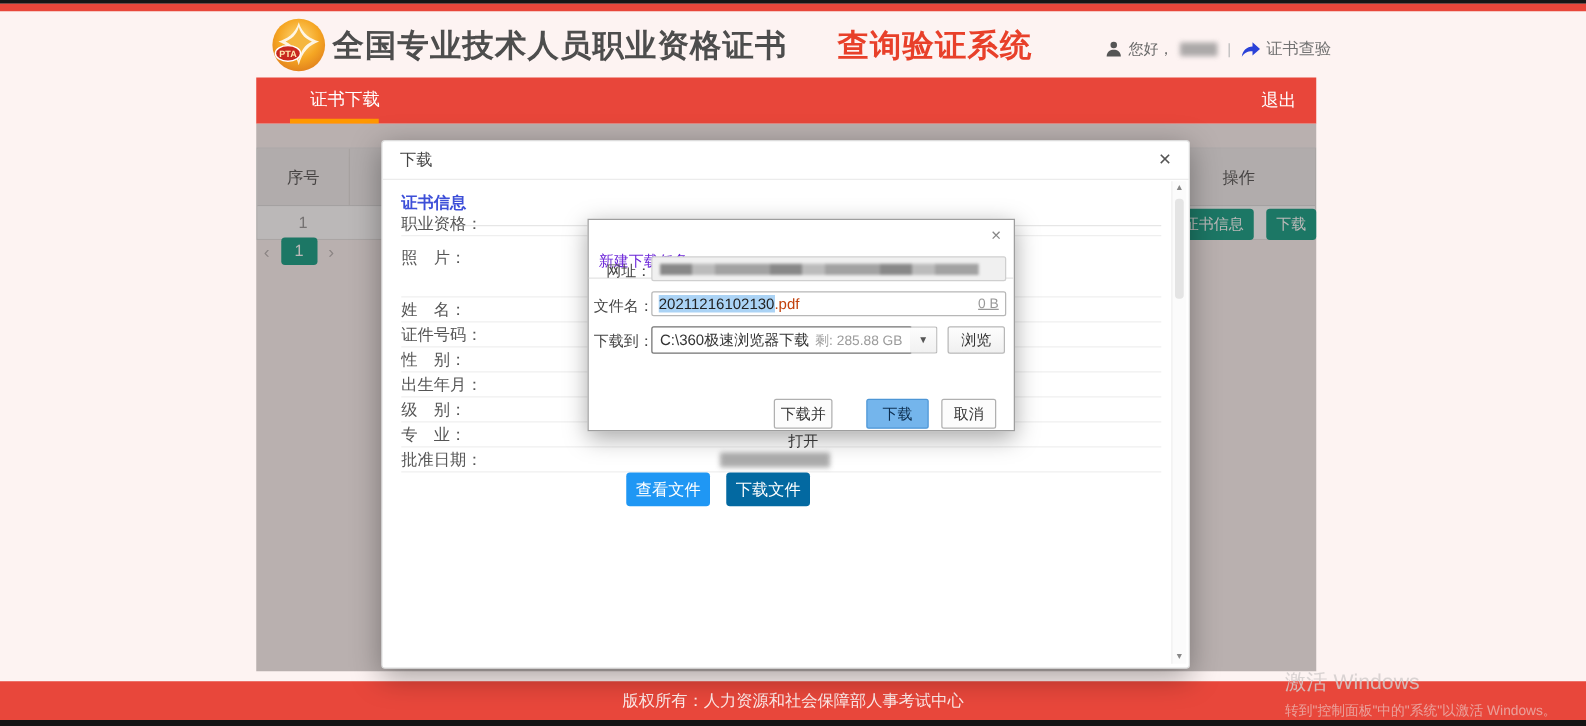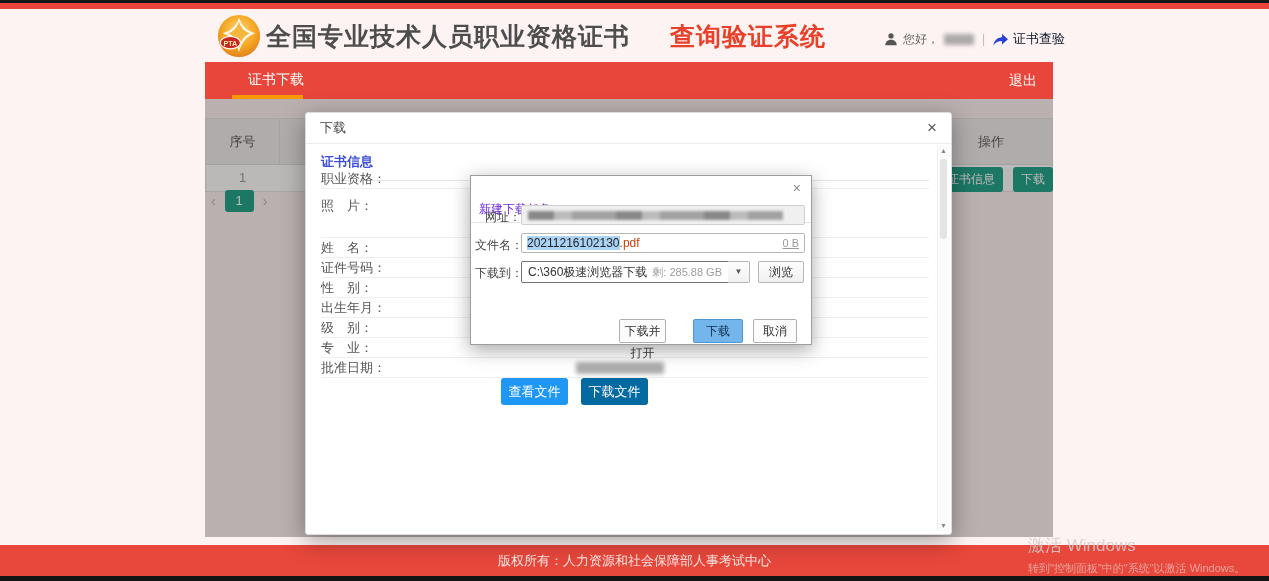--- a/index.html
+++ b/index.html
@@ -8,21 +8,21 @@
 
   
   .top-black{position:absolute;left:0;top:0;width:100%;height:3px;background:#161616;}
   .top-red{position:absolute;left:0;top:3px;width:100%;height:6px;background:#e8463a;}
 
   
   .hdr{position:absolute;left:216px;top:12px;height:48px;display:flex;align-items:center;gap:4px;text-align:right;}
   .hdr-title{font-size:25px;font-weight:bold;color:#4d4d4d;letter-spacing:1px;white-space:nowrap;}
   .hdr-title .accent{color:#e8402a;margin-left:40px;}
   .userbar{position:absolute;right:204px;top:0;display:flex;align-items:center;gap:5px;font-size:12px;color:#666;margin-top:30px;}
-  .userbar .link{color:#0f172a;font-size:13px;text-decoration:none;cursor:pointer;}
+  .userbar .link{color:#737373;font-size:13px;text-decoration:none;cursor:pointer;}
   .userbar .sep{color:#bbb;margin:0 3px;}
   .blur{background:#8a8a8a;filter:blur(2px);opacity:.7;border-radius:1px;}
   .name-blur{width:30px;height:11px;display:inline-block;}
 
   
   .nav{position:absolute;left:205px;top:62px;width:848px;height:37px;background:#e8463a;}
   .nav-tab{position:absolute;left:43px;top:0;height:33px;line-height:35px;color:#fff;font-size:14px;cursor:pointer;}
   .nav-underline{position:absolute;left:27px;top:33px;width:71px;height:4px;background:#ff9800;}
   .nav-logout{position:absolute;right:16px;top:0;height:37px;line-height:37px;color:#fff;font-size:14px;cursor:pointer;}
 

